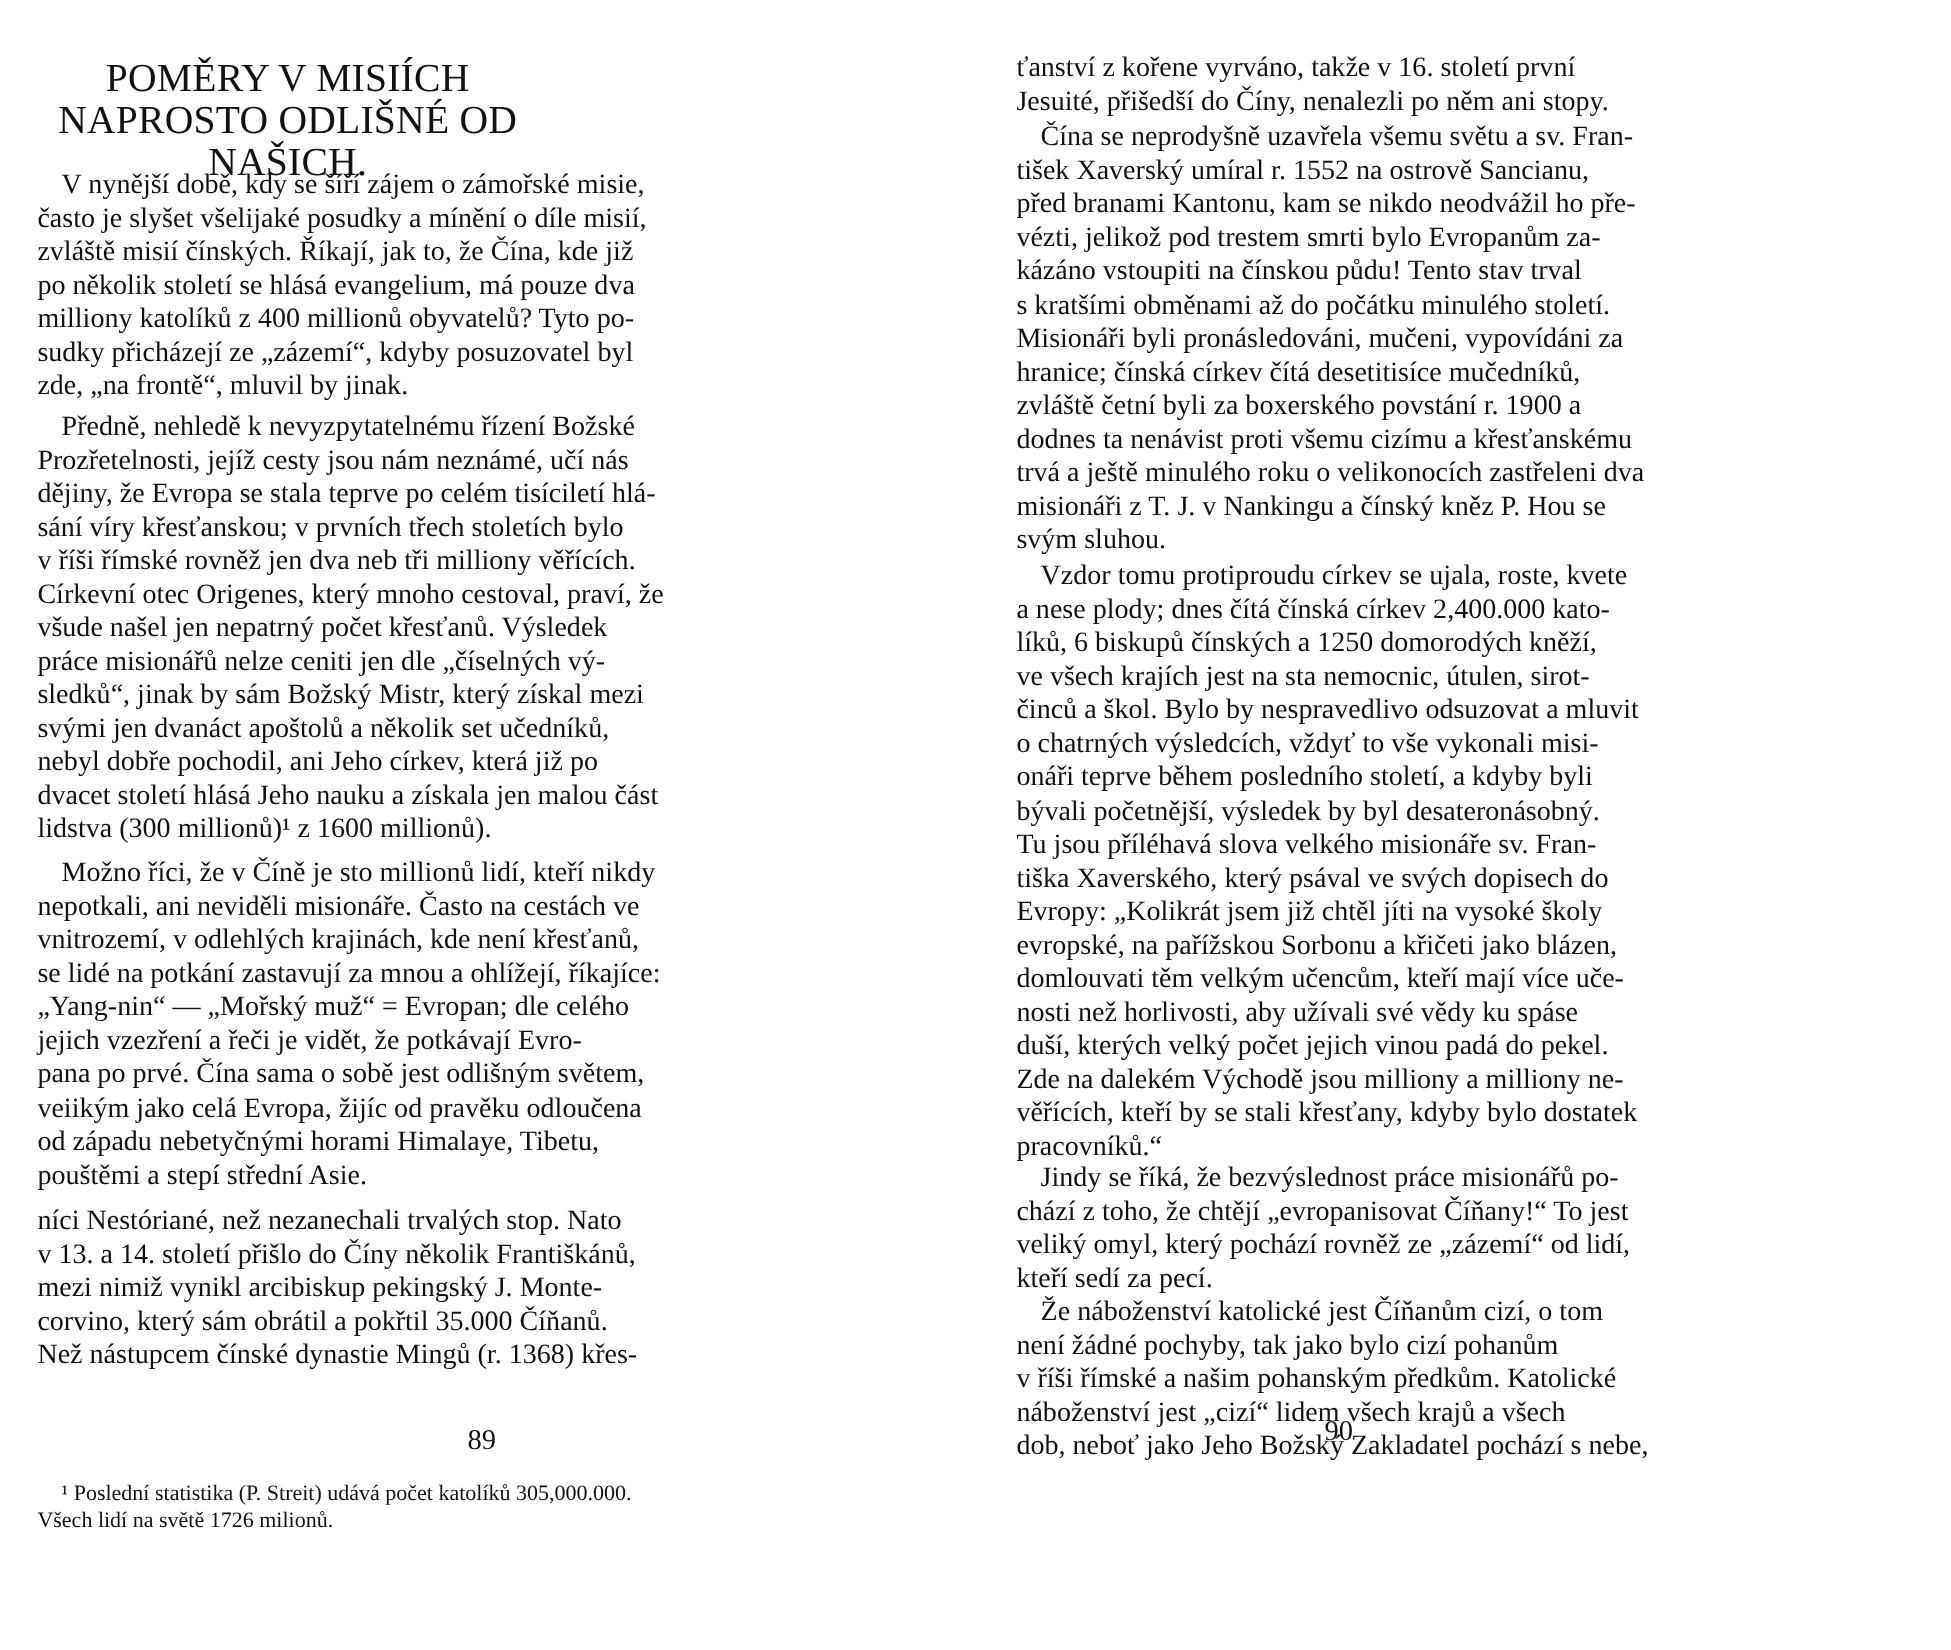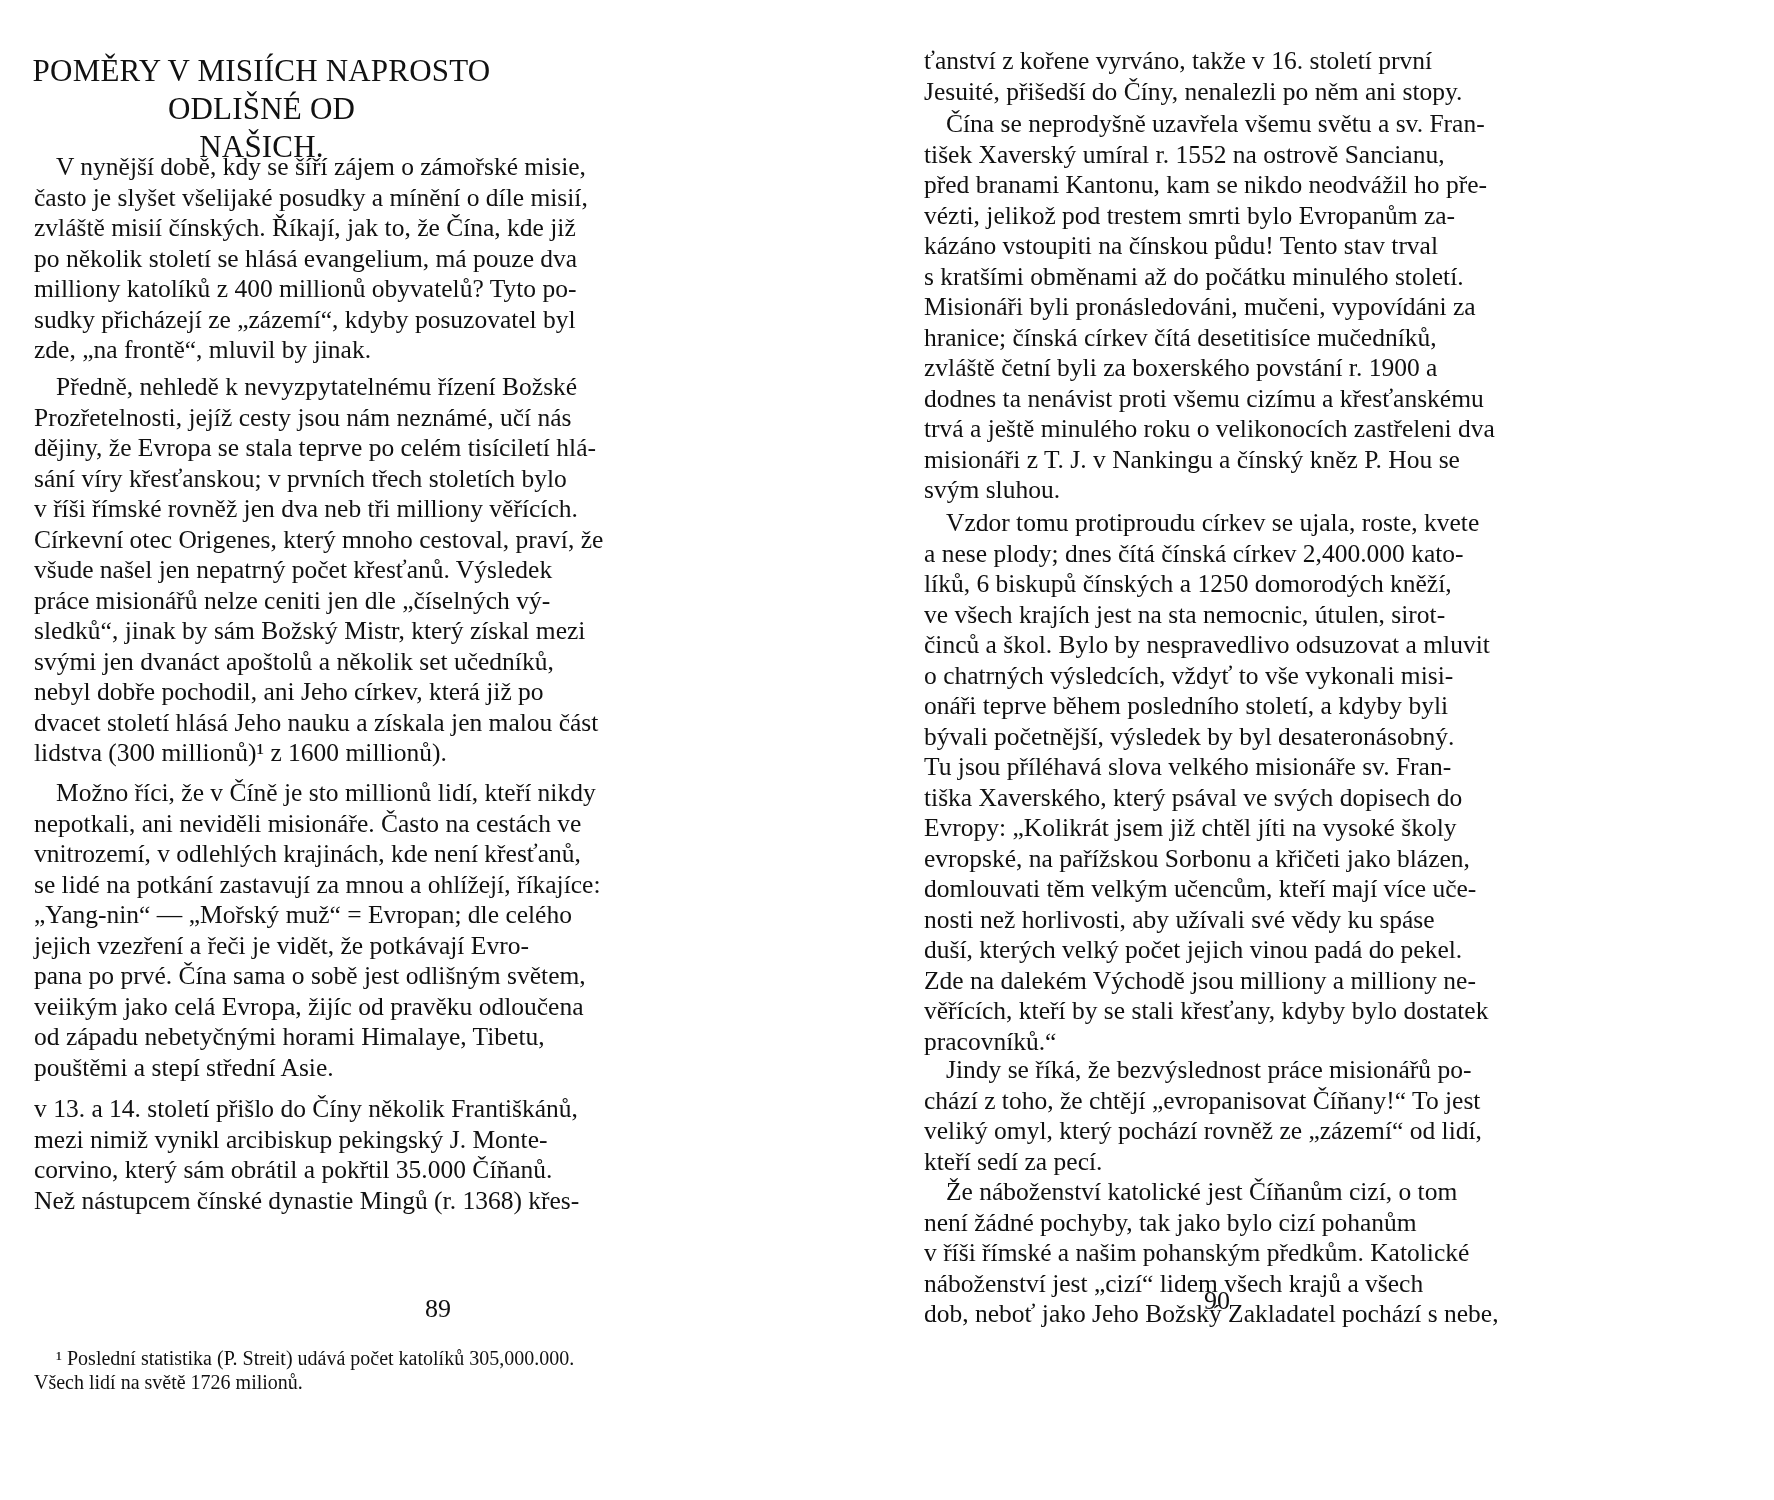--- a/index.html
+++ b/index.html
@@ -6,21 +6,21 @@
     body {
       width: 1774px; height: 1500px; position: relative; overflow: hidden;
       font-family: "Liberation Serif", "DejaVu Serif", serif;
       color: #111111;
     }
     .page { position: absolute; top: 0; width: 887px; height: 1500px; }
     .page-left { left: 0; }
     .page-right { left: 887px; }
     .heading {
       position: absolute; left: 30px; width: 463px; text-align: center;
-      font-size: 31px; line-height: 38px; letter-spacing: 0.2px;
+      font-size: 36px; line-height: 38px; letter-spacing: 0.2px;
     }
     .body-block { position: absolute; left: 34px; width: 455px; }
     .page-right .body-block { left: 37px; width: 453px; }
     .line {
       display: block; height: 30.5px; line-height: 30.5px;
       font-size: 25.5px; text-align: justify; text-align-last: justify;
       white-space: nowrap; overflow: visible;
     }
     .line.last { text-align-last: left; }
     .line.indent { padding-left: 22px; }
@@ -80,20 +80,21 @@
     <span class="line">se lidé na potkání zastavují za mnou a ohlížejí, říkajíce:</span>
     <span class="line">„Yang-nin“ — „Mořský muž“ = Evropan; dle celého</span>
     <span class="line">jejich vzezření a řeči je vidět, že potkávají Evro-</span>
     <span class="line">pana po prvé. Čína sama o sobě jest odlišným světem,</span>
     <span class="line">veiikým jako celá Evropa, žijíc od pravěku odloučena</span>
     <span class="line">od západu nebetyčnými horami Himalaye, Tibetu,</span>
     <span class="line last">pouštěmi a stepí střední Asie.</span>
   </div>
 
   <div class="body-block" style="top:1094px;">
+    <span class="line">níci Nestóriané, než nezanechali trvalých stop. Nato</span>
     <span class="line">v 13. a 14. století přišlo do Číny několik Františkánů,</span>
     <span class="line">mezi nimiž vynikl arcibiskup pekingský J. Monte-</span>
     <span class="line">corvino, který sám obrátil a pokřtil 35.000 Číňanů.</span>
     <span class="line">Než nástupcem čínské dynastie Mingů (r. 1368) křes-</span>
   </div>
 
   <div class="footnote" style="top:1346px;">
     <span class="fn-line indent">¹ Poslední statistika (P. Streit) udává počet katolíků 305,000.000.</span>
     <span class="fn-line last">Všech lidí na světě 1726 milionů.</span>
   </div>

